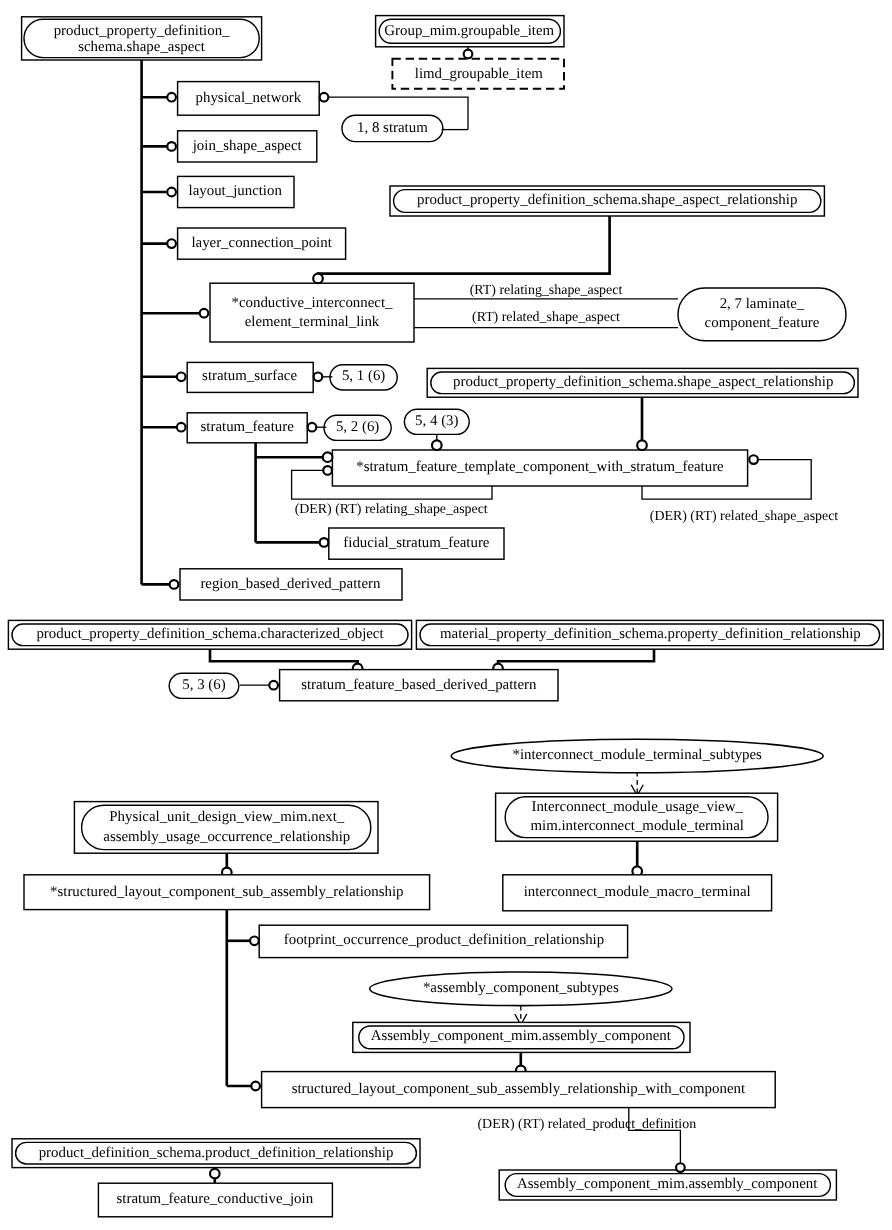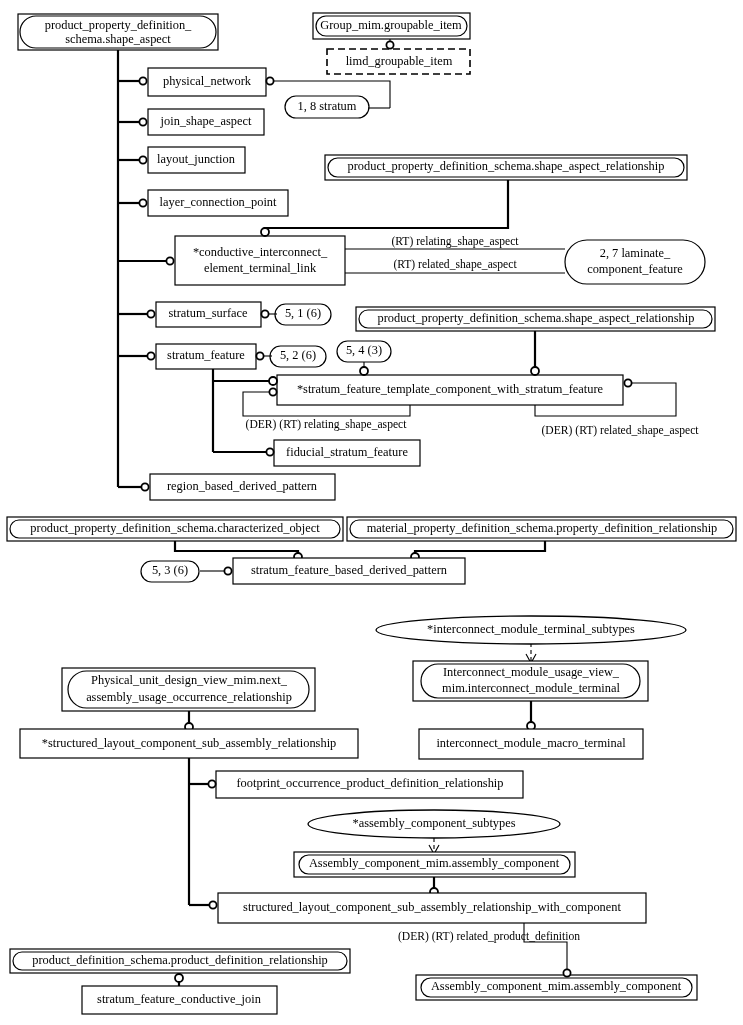--- a/index.html
+++ b/index.html
@@ -10,20 +10,21 @@
   }
   body {
     font-family: "Liberation Serif", "DejaVu Serif", serif;
   }
   #diagram-root {
     position: relative;
     width: 743px;
     height: 1025px;
     background: #ffffff;
     overflow: hidden;
+    border-radius: 21px;
   }
   svg.canvas {
     position: absolute;
     top: 0;
     left: 0;
     width: 743px;
     height: 1025px;
   }
   .ln { stroke: #000; fill: none; }
   .ln-thin { stroke-width: 1.1; }

